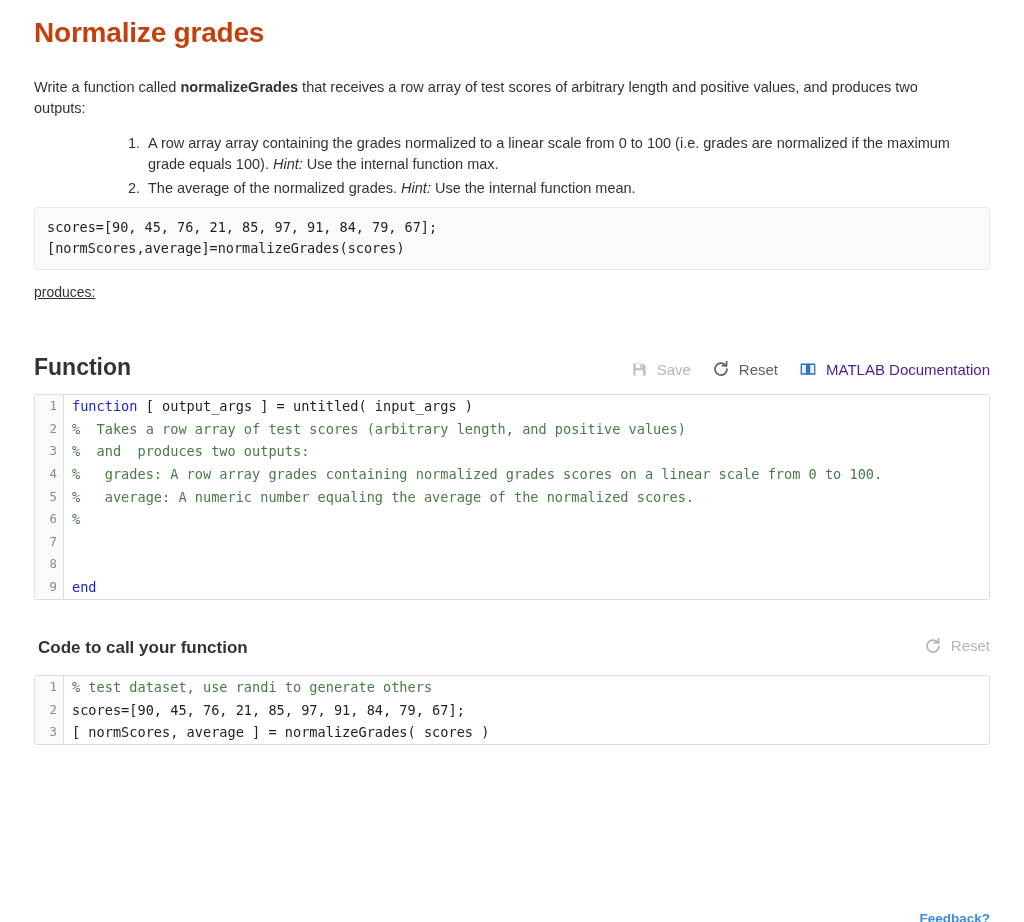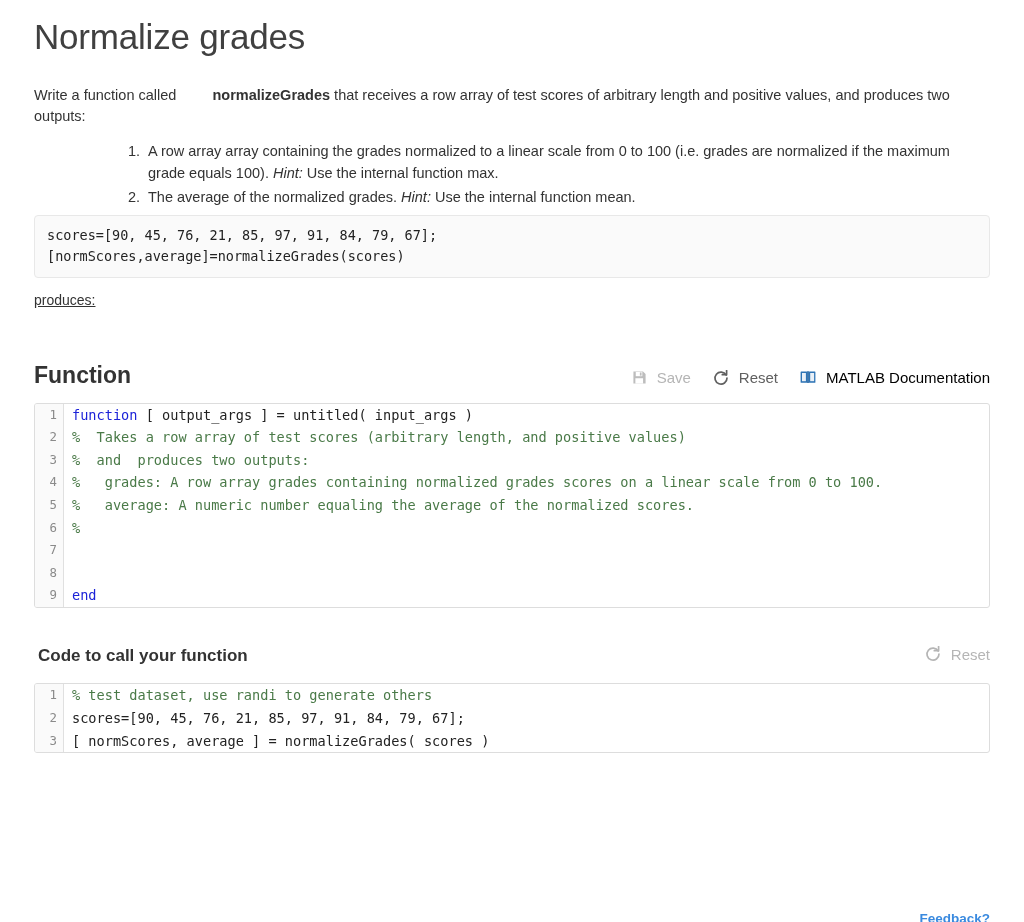--- a/index.html
+++ b/index.html
@@ -18,35 +18,35 @@
   .page {
     position: relative;
     width: 1024px;
     height: 922px;
     box-sizing: border-box;
     padding: 0 34px;
   }
 
   
   h1.title {
-    font-size: 35px;
-    font-weight: normal;
-    color: #404040;
+    font-size: 28px;
+    font-weight: bold;
+    color: #c2410c;
     margin: 16px 0 0 0;
     letter-spacing: -0.2px;
     line-height: 1.2;
   }
   p.intro {
     font-size: 14.5px;
     line-height: 1.45;
     margin: 27px 0 0 0;
     color: #333333;
     max-width: 935px;
   }
-  p.intro b { font-weight: bold; margin-left: 32px; }
+  p.intro b { font-weight: bold; }
 
   ol.outputs {
     font-size: 14.5px;
     line-height: 1.5;
     margin: 14px 0 0 0;
     padding-left: 110px;
     color: #333333;
     max-width: 935px;
   }
   ol.outputs li { margin-bottom: 2px; padding-left: 4px; }
@@ -112,21 +112,21 @@
     display: inline-flex;
     align-items: center;
     gap: 10px;
     font-size: 15px;
     cursor: pointer;
     white-space: nowrap;
     line-height: 1;
   }
   .tool.disabled { color: #b5b5b5; }
   .tool.enabled  { color: #606060; }
-  .tool.link     { color: #000000; }
+  .tool.link     { color: #4c1d95; }
   .tool svg { display: block; }
 
   
   .editor {
     margin-top: 14px;
     border: 1px solid #dddddd;
     border-radius: 3px;
     background: #ffffff;
     overflow: hidden;
     position: relative;

